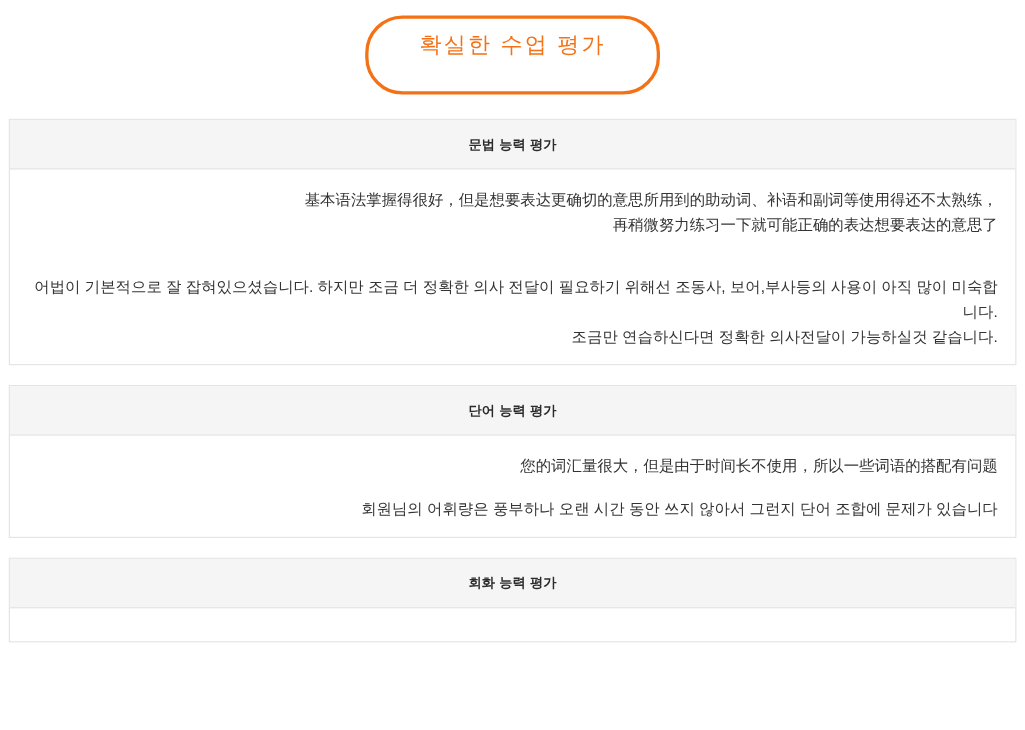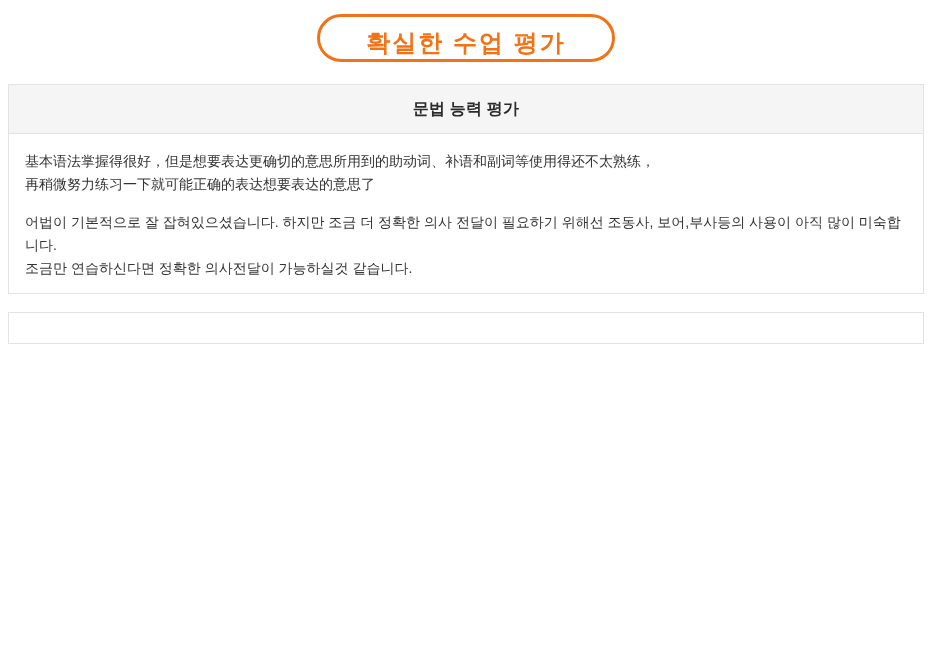--- a/index.html
+++ b/index.html
@@ -20,58 +20,59 @@
   .title-wrap {
     width: 100%;
     display: flex;
     justify-content: center;
     padding-top: 14px;
   }
   .title-badge {
     border: 3px solid #f47216;
     border-radius: 34px;
     color: #f47216;
-    font-size: 24px;
-    font-weight: bold;
+    font-size: 20px;
+    font-weight: normal;
     letter-spacing: 2px;
-    padding: 14px 46px 4px 46px;
+    padding: 14px 46px 32px 46px;
     line-height: 1;
     white-space: nowrap;
   }
   .sections {
     padding: 0 8px;
     margin-top: 22px;
   }
   .card {
     border: 1px solid #e3e3e3;
     background: #ffffff;
     margin-bottom: 18px;
   }
   .card-head {
     background: #f5f5f5;
     border-bottom: 1px solid #e3e3e3;
     text-align: center;
-    font-size: 16px;
+    font-size: 12px;
     font-weight: bold;
     color: #2b2b2b;
     padding: 14px 10px 13px 10px;
     letter-spacing: 0.2px;
   }
   .card-body {
     padding: 16px 16px 14px 16px;
     font-size: 14px;
     color: #333333;
     line-height: 1.62;
   }
   .para {
     margin: 0;
     white-space: pre-line;
+    text-align: right;
   }
   .para + .para {
-    margin-top: 16px;
+    margin-top: 34px;
   }
   .para.tight + .para.tight {
     margin-top: 16px;
   }
 </style>
 </head>
 <body>
 
 <div class="page">
 
@@ -84,20 +85,28 @@
     <div class="card">
       <div class="card-head">문법 능력 평가</div>
       <div class="card-body">
         <p class="para">基本语法掌握得很好，但是想要表达更确切的意思所用到的助动词、补语和副词等使用得还不太熟练，
 再稍微努力练习一下就可能正确的表达想要表达的意思了</p>
         <p class="para">어법이 기본적으로 잘 잡혀있으셨습니다. 하지만 조금 더 정확한 의사 전달이 필요하기 위해선 조동사, 보어,부사등의 사용이 아직 많이 미숙합니다.
 조금만 연습하신다면 정확한 의사전달이 가능하실것 같습니다.</p>
       </div>
     </div>
 
+    <div class="card">
+      <div class="card-head">단어 능력 평가</div>
+      <div class="card-body">
+        <p class="para tight">您的词汇量很大，但是由于时间长不使用，所以一些词语的搭配有问题</p>
+        <p class="para tight">회원님의 어휘량은 풍부하나 오랜 시간 동안 쓰지 않아서 그런지 단어 조합에 문제가 있습니다</p>
+      </div>
+    </div>
 
     <div class="card">
+      <div class="card-head">회화 능력 평가</div>
       <div class="card-body">
       </div>
     </div>
 
   </div>
 </div>
 
 </body></html>

